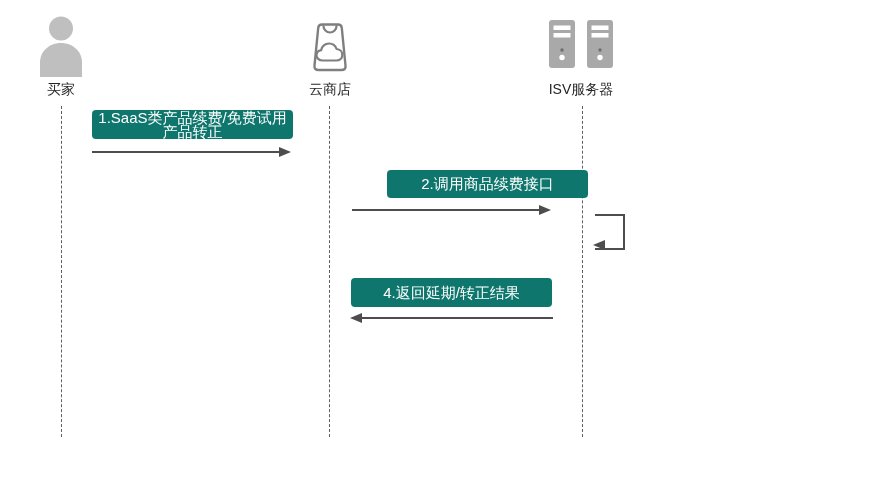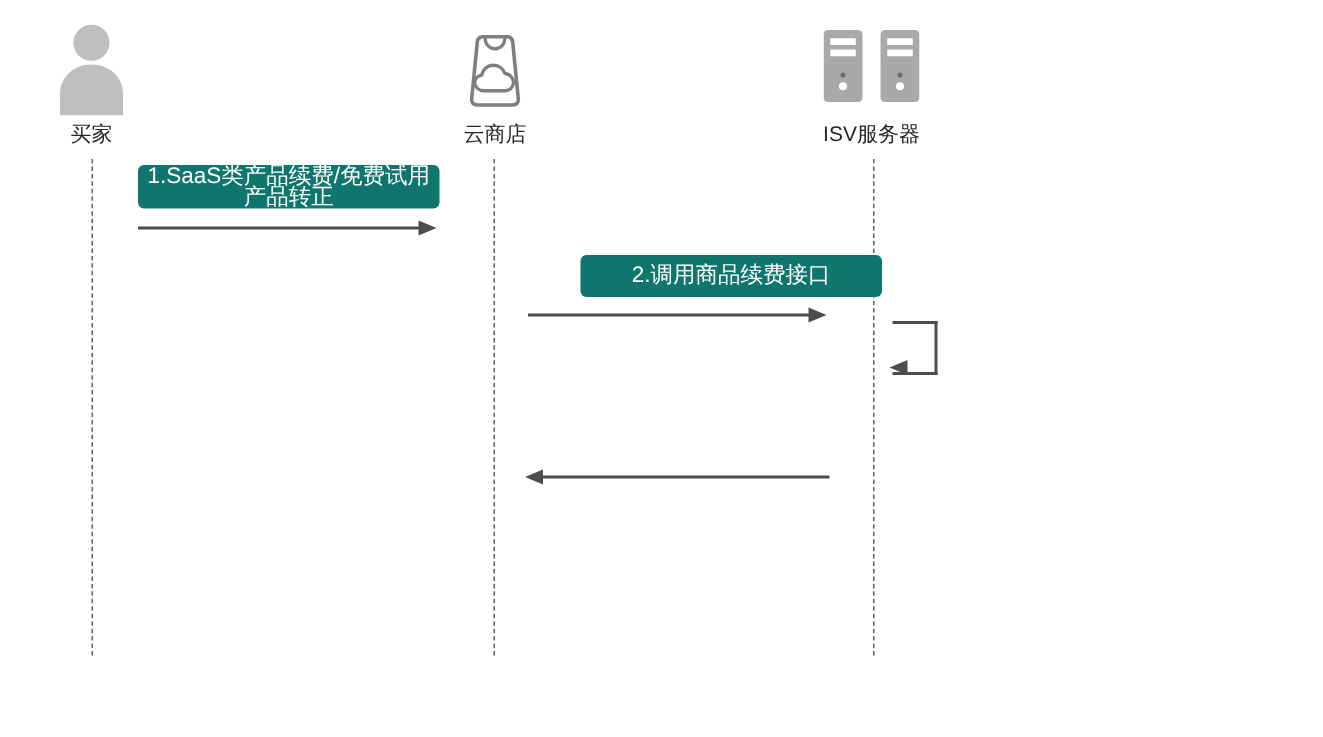--- a/index.html
+++ b/index.html
@@ -138,16 +138,17 @@
   <div class="arrow-line" style="left:92px; top:151px; width:188px;"></div>
   <div class="arrow-head-right" style="left:279px; top:147px;"></div>
 
   <div class="msg-box" style="left:351px; top:170px; width:201px; height:28px;margin-left:36px;">2.调用商品续费接口</div>
   <div class="arrow-line" style="left:352px; top:209px; width:188px;"></div>
   <div class="arrow-head-right" style="left:539px; top:205px;"></div>
 
   <div class="self-loop" style="left:595px; top:214px; width:28px; height:32px;"></div>
   <div class="arrow-head-left" style="left:593px; top:240px;"></div>
 
+  <div class="msg-box" style="left:351px; top:278px; width:201px; height:29px;">4.返回延期/转正结果</div>
   <div class="arrow-line" style="left:362px; top:317px; width:191px;"></div>
   <div class="arrow-head-left" style="left:350px; top:313px;"></div>
 
 </div>
 
 </body></html>

